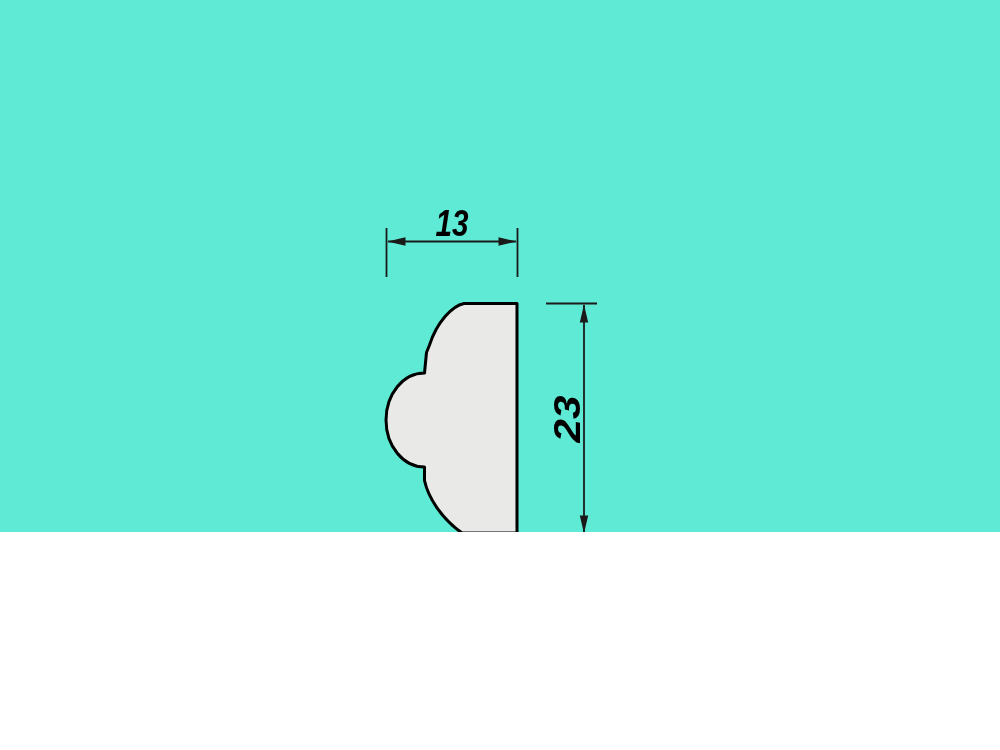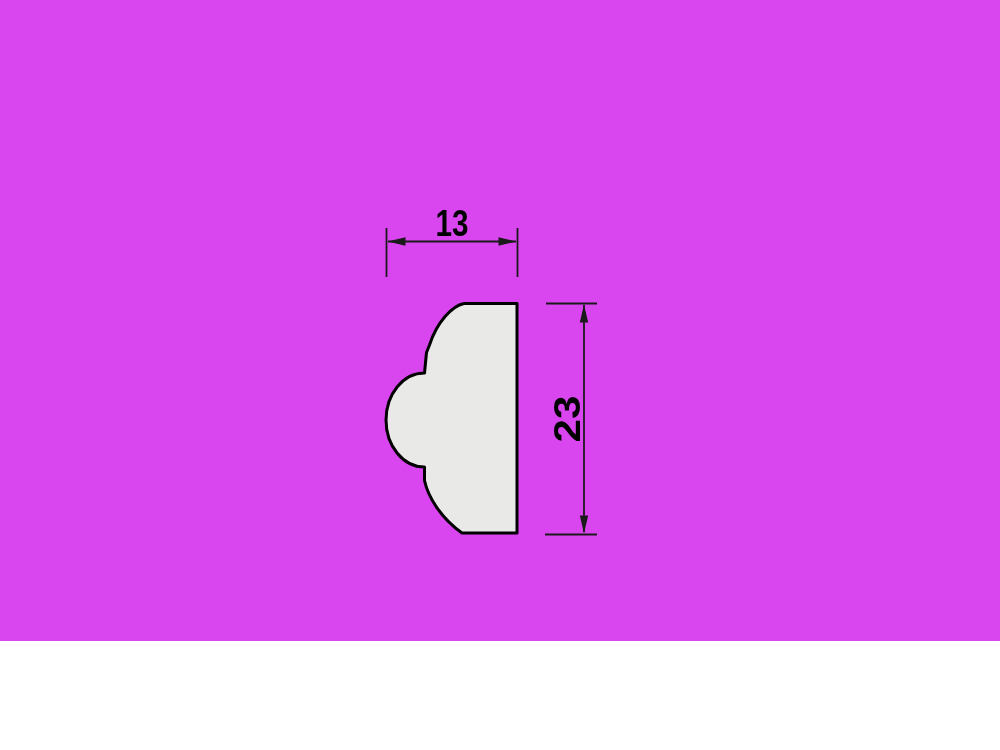--- a/index.html
+++ b/index.html
@@ -3,24 +3,25 @@
 <meta charset="utf-8">
 <style>
   html, body {
     margin: 0;
     padding: 0;
     background: #ffffff;
   }
   .canvas {
     position: relative;
     width: 1000px;
-    height: 641px;
-    background: #d946ef;
+    height: 532px;
+    background: #5eead4;
     overflow: hidden;
     font-family: "Liberation Sans", sans-serif;
+    font-style: italic;
   }
   svg { display: block; }
 
   .profile-outline {
     stroke: #000000;
     stroke-width: 3;
     stroke-linejoin: round;
   }
   .dim-line {
     stroke: #1a1a1a;

